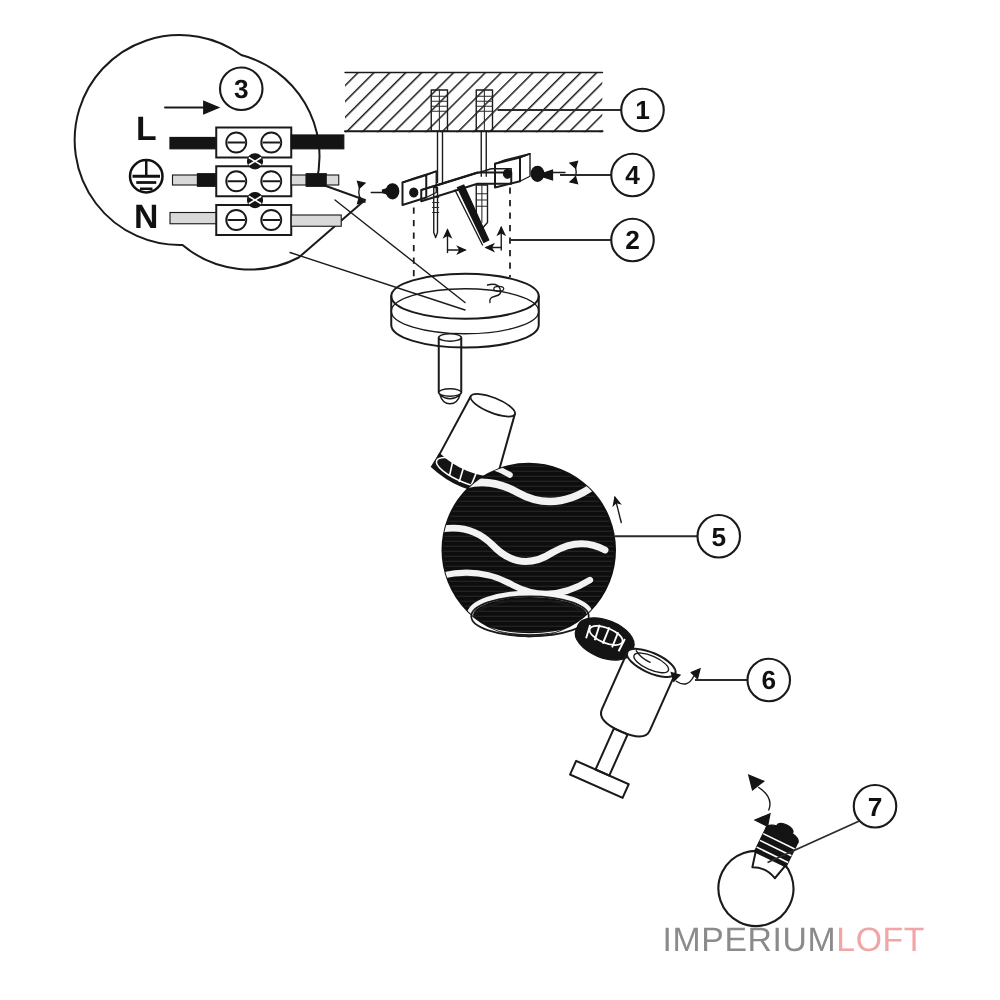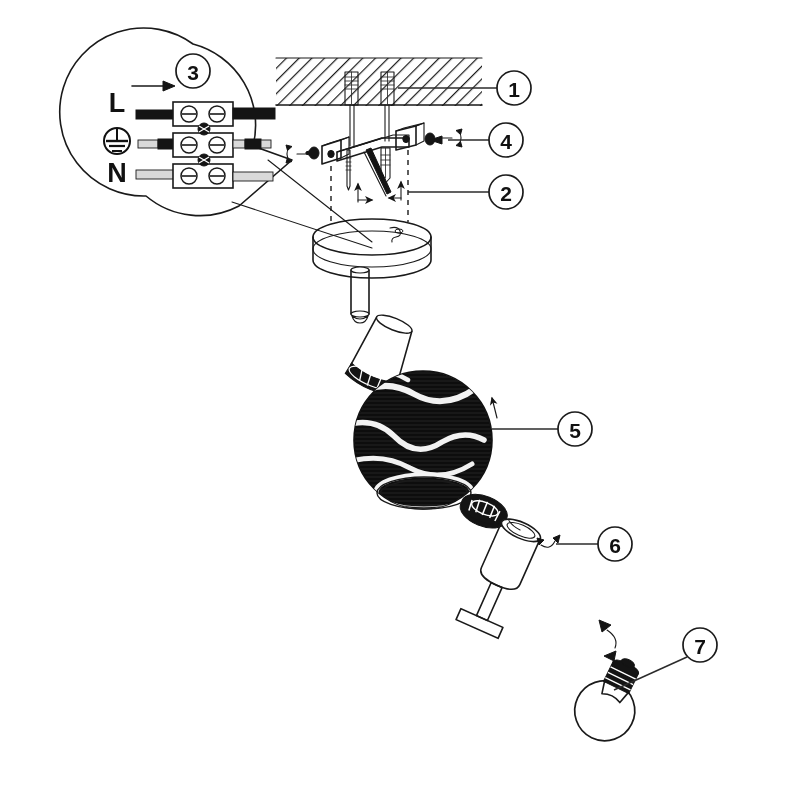--- a/index.html
+++ b/index.html
@@ -447,14 +447,17 @@
       <circle class="callout-circle" cx="615" cy="544" r="17"></circle>
       <text class="callout-num" x="615" y="545">6</text>
     </g>
     <g>
       <circle class="callout-circle" cx="700" cy="645" r="17"></circle>
       <text class="callout-num" x="700" y="646">7</text>
     </g>
 
   </svg>
 
+  <div class="wm">
+    <span class="wm-a">IMPERIUM</span><span class="wm-b">LOFT</span>
+  </div>
 
 </div>
 
 </body></html>

